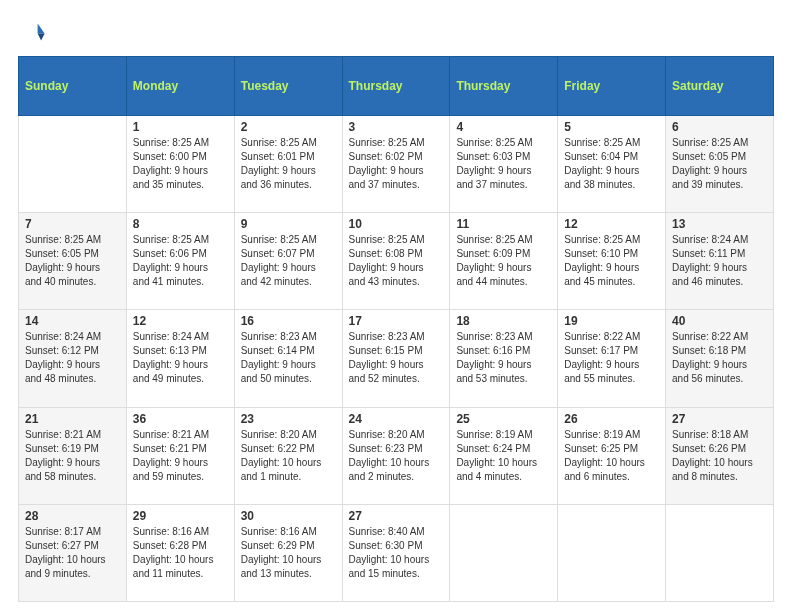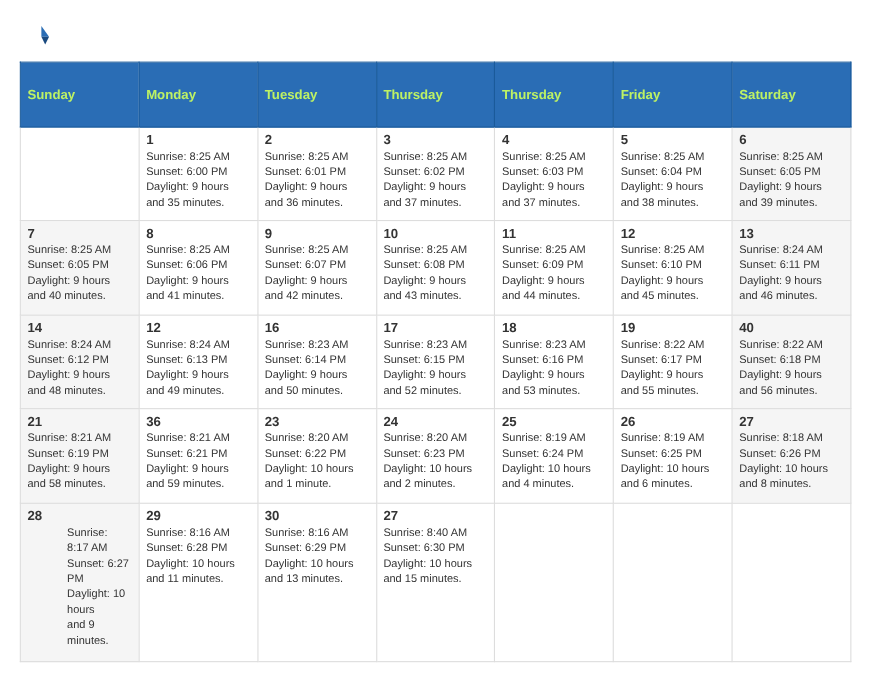--- a/index.html
+++ b/index.html
@@ -333,21 +333,21 @@
             <span class="day-number">27</span>
             <div class="day-info" style="white-space: pre-line;">Sunrise: 8:18 AM
 Sunset: 6:26 PM
 Daylight: 10 hours
 and 8 minutes.</div>
           </td>
         </tr>
         <tr>
           <td class="shaded">
             <span class="day-number">28</span>
-            <div class="day-info" style="white-space: pre-line; margin-left: 36px;">Sunrise: 8:17 AM
+            <div class="day-info" style="white-space: pre-line;">Sunrise: 8:17 AM
 Sunset: 6:27 PM
 Daylight: 10 hours
 and 9 minutes.</div>
           </td>
           <td>
             <span class="day-number">29</span>
             <div class="day-info" style="white-space: pre-line;">Sunrise: 8:16 AM
 Sunset: 6:28 PM
 Daylight: 10 hours
 and 11 minutes.</div>

